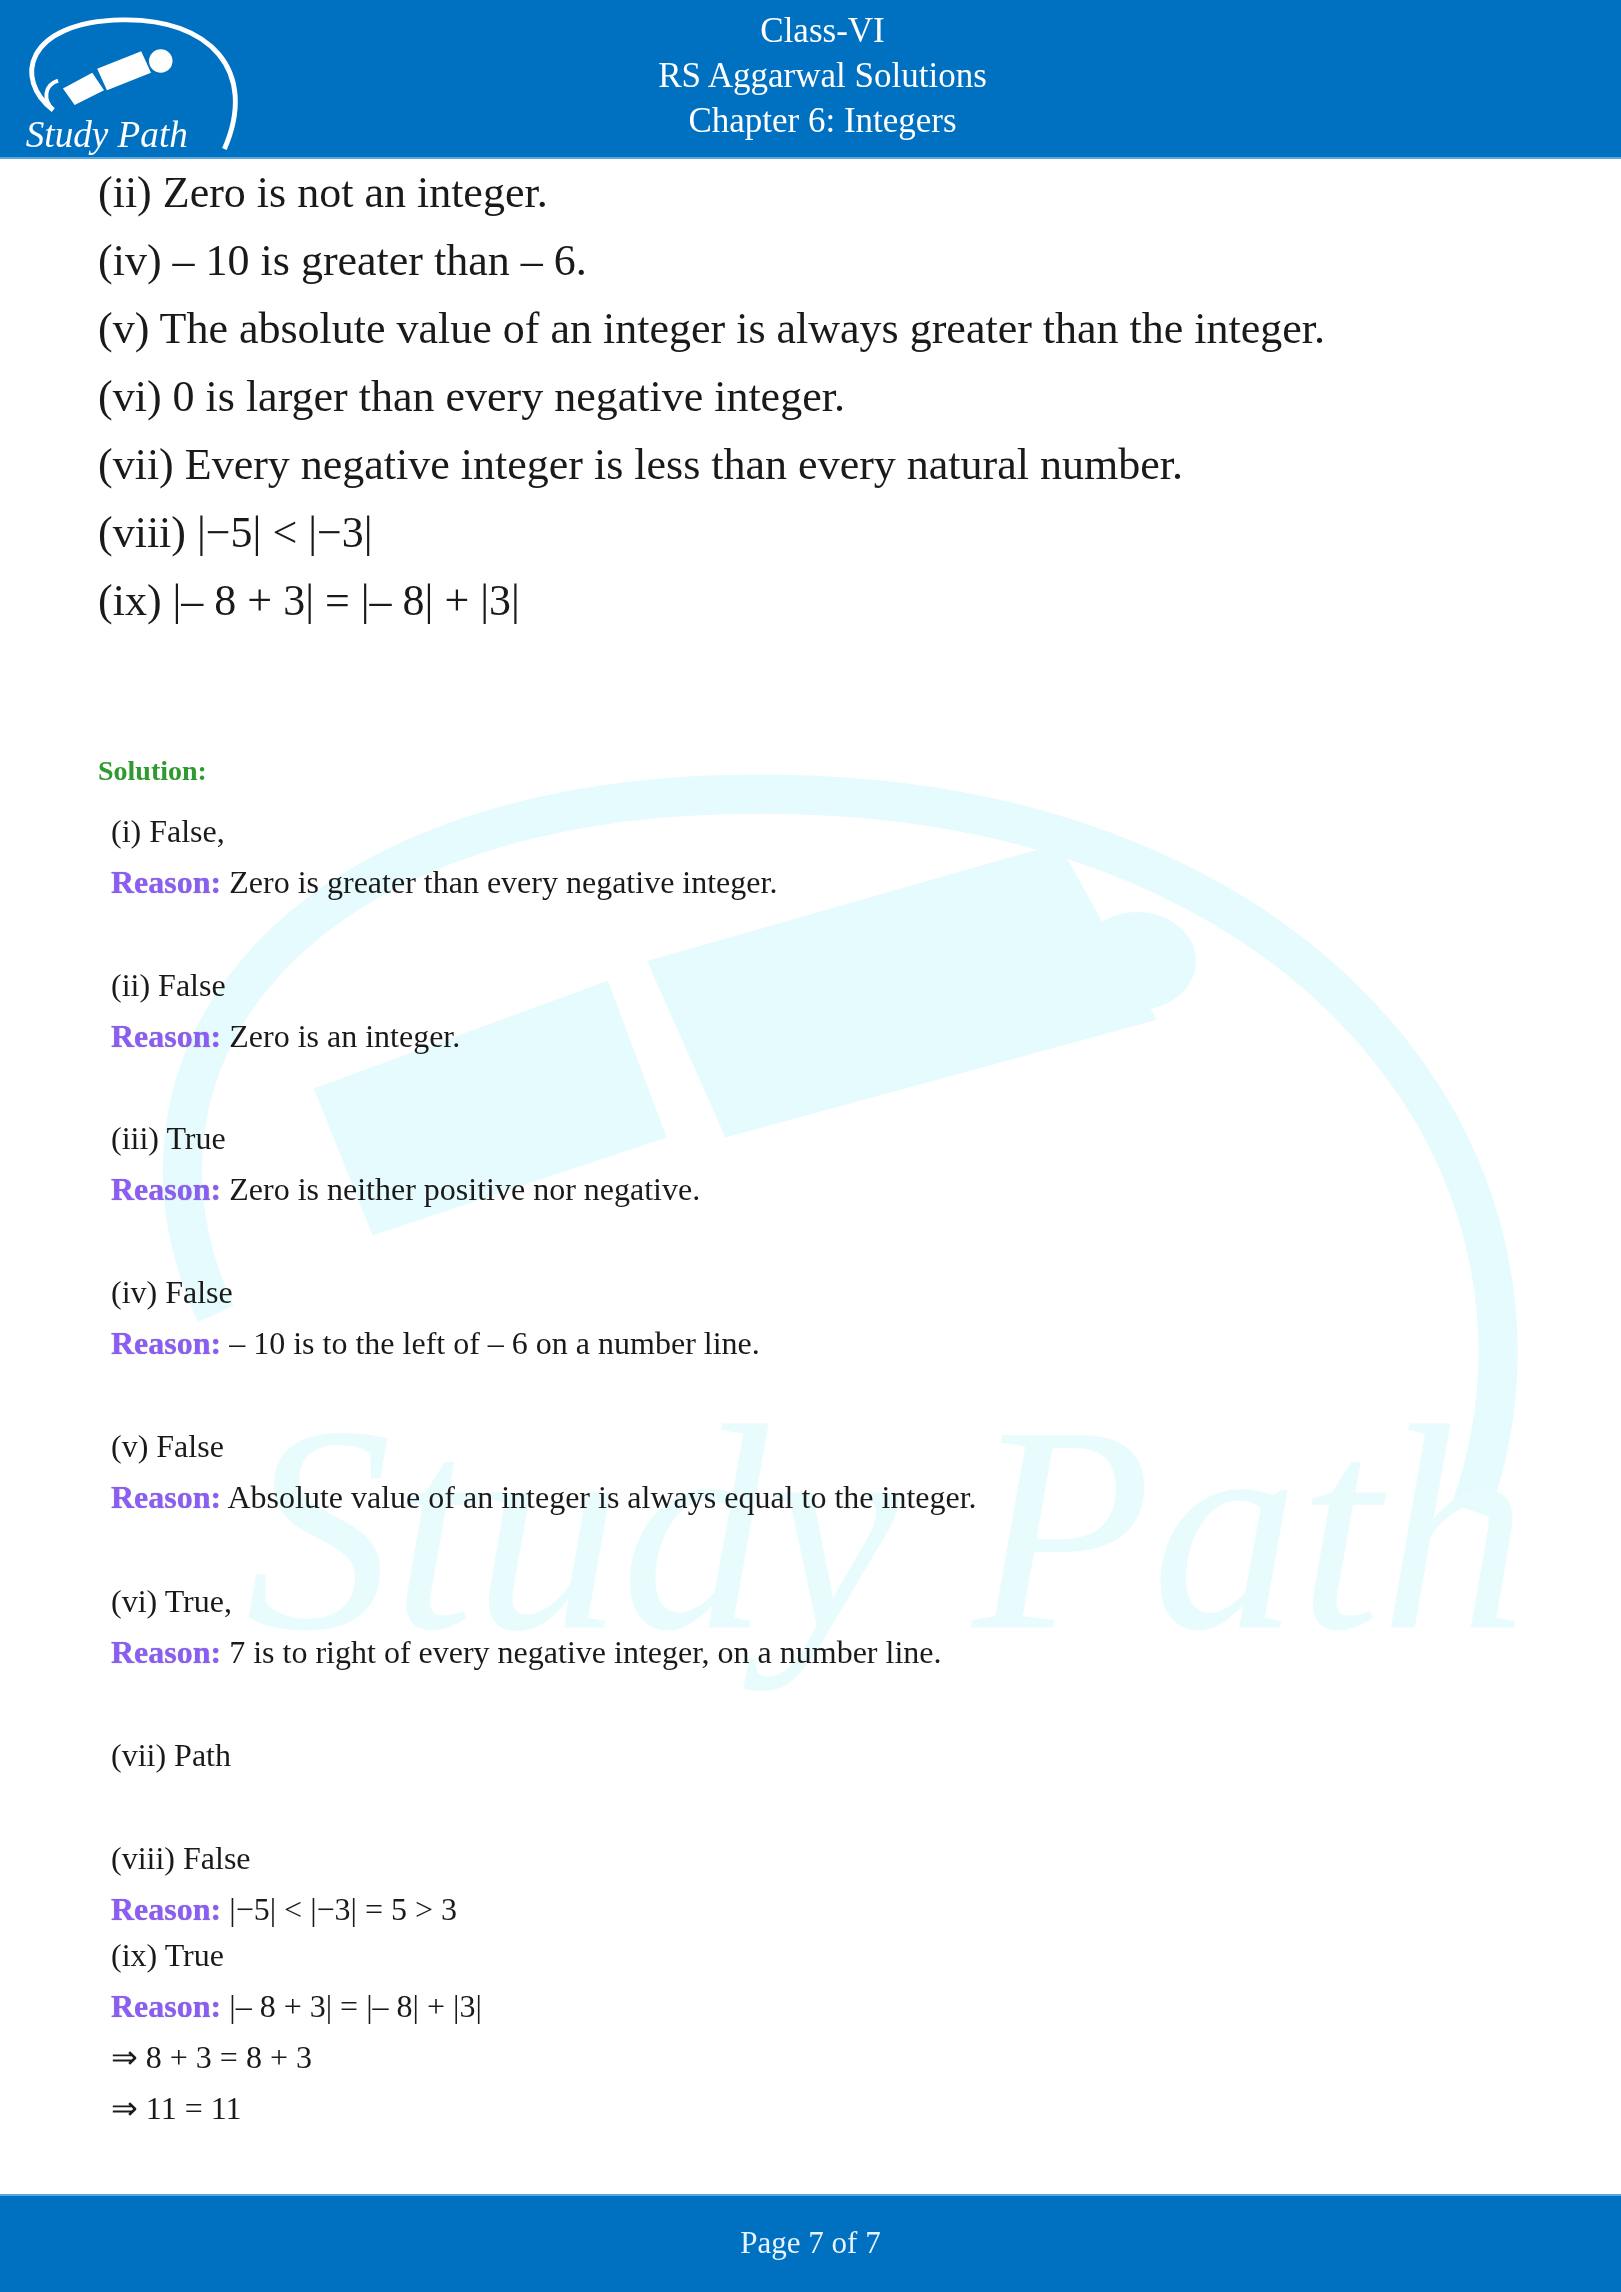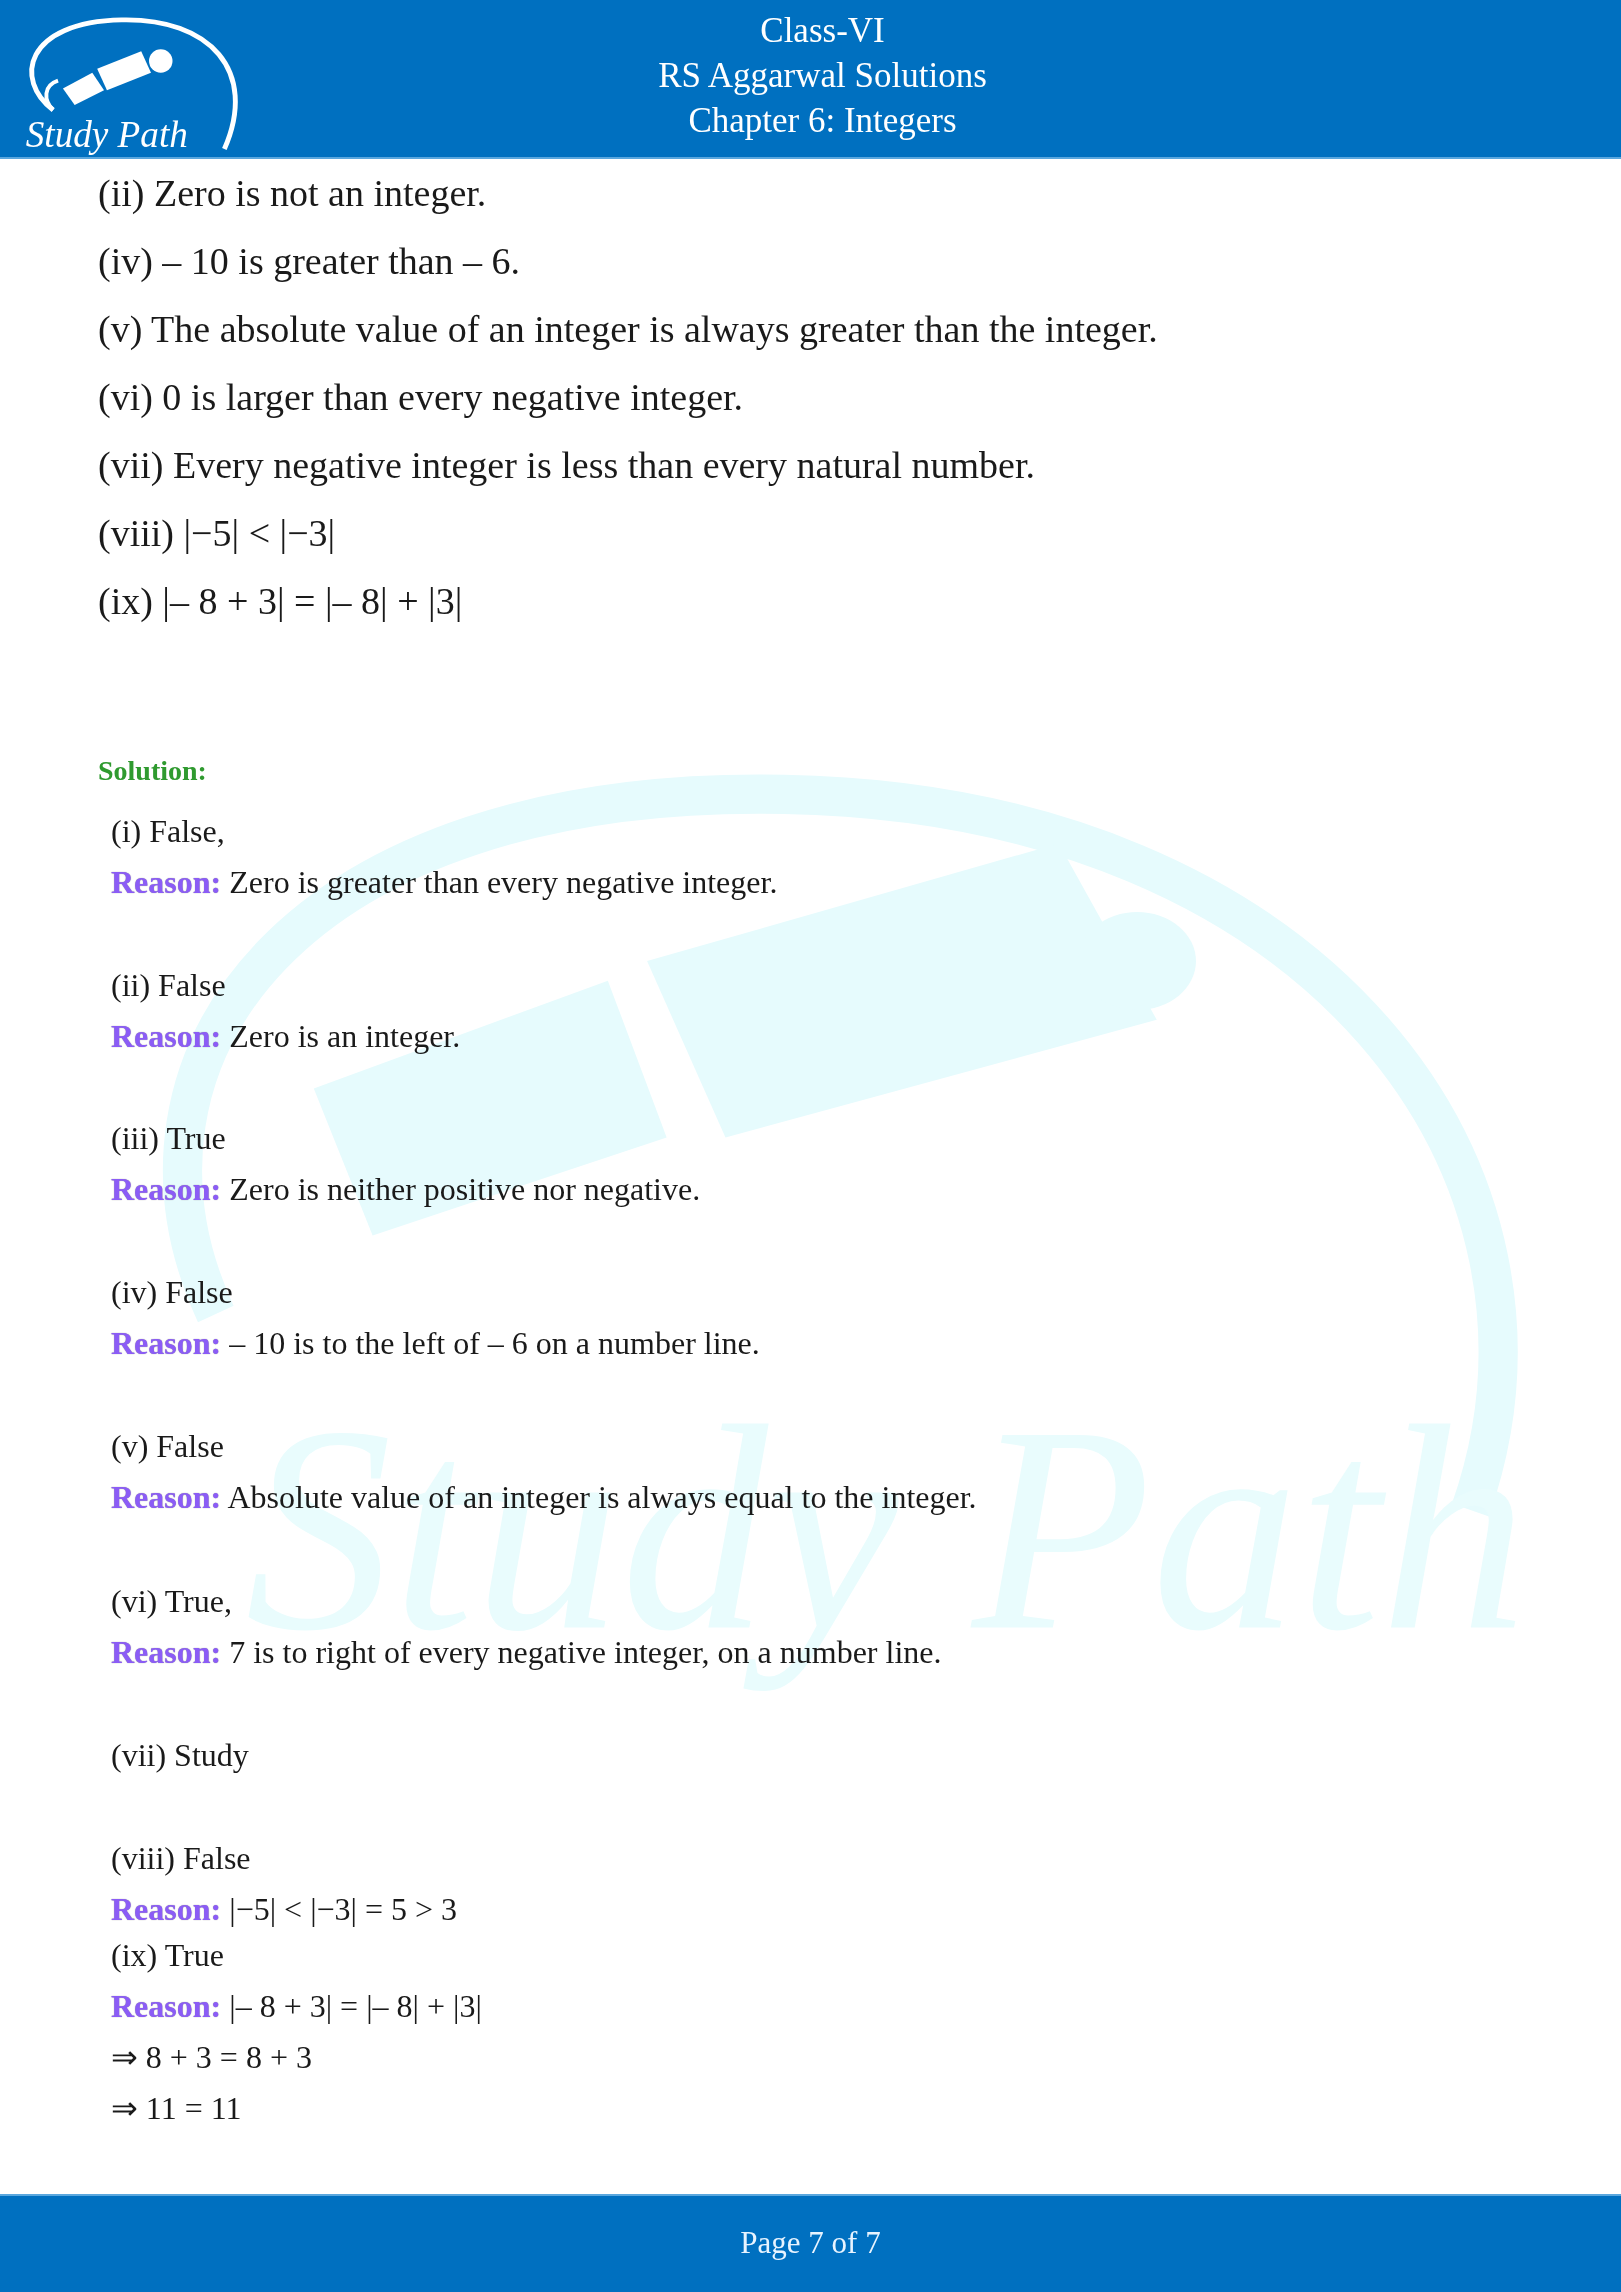--- a/index.html
+++ b/index.html
@@ -15,21 +15,21 @@
       border-bottom: 2.9px solid #5aa7de;
     }
     .header-titles {
       position: absolute; left: 0; right: 0; top: 7.8px; text-align: center;
       color: #ffffff; font-family: "Liberation Serif", serif; font-size: 35px; line-height: 45px; margin-left: 24px;
     }
     .logo { position: absolute; left: 13.7px; top: 11.8px; width: 227px; height: 145px; }
     .watermark { position: absolute; left: 98px; top: 765px; width: 1451px; height: 941px; pointer-events: none; }
     .content {
       position: absolute; left: 98px; top: 159px; width: 1451px;
-      font-size: 38px; font-family: "Liberation Serif", serif;
+      font-size: 44px; font-family: "Liberation Serif", serif;
     }
     .q-line { height: 68px; line-height: 68px; white-space: nowrap; }
     .solution-head {
       position: absolute; left: 98px; top: 755px;
       color: #2f9a2f; font-weight: bold; font-size: 28px; font-family: "Liberation Serif", serif;
     }
     .sol { position: absolute; left: 98px; font-size: 32px; font-family: "Liberation Serif", serif; }
     .sol .line { height: 51px; line-height: 51px; white-space: nowrap; margin-left: 13px; }
     .reason-label { font-weight: bold; color: #8b5cf6; text-shadow: 0 0 1px #888; }
     .footer {
@@ -100,21 +100,21 @@
 </div>
 <div class="sol" style="top:1421px">
   <div class="line">(v) False</div>
   <div class="line"><span class="reason-label">Reason:</span><span> Absolute value of an integer is always equal to the integer.</span></div>
 </div>
 <div class="sol" style="top:1576px">
   <div class="line">(vi) True,</div>
   <div class="line"><span class="reason-label">Reason:</span><span> 7 is to right of every negative integer, on a number line.</span></div>
 </div>
 <div class="sol" style="top:1730px">
-  <div class="line">(vii) Study</div>
+  <div class="line">(vii) Path</div>
 </div>
 <div class="sol" style="top:1833px">
   <div class="line">(viii) False</div>
   <div class="line"><span class="reason-label">Reason:</span><span>  |−5| &lt; |−3| = 5 &gt; 3</span></div>
 </div>
 <div class="sol" style="top:1930px">
   <div class="line">(ix) True</div>
   <div class="line"><span class="reason-label">Reason:</span><span> |– 8 + 3| = |– 8| + |3|</span></div>
   <div class="line">⇒ 8 + 3 = 8 + 3</div>
   <div class="line">⇒ 11 = 11</div>

